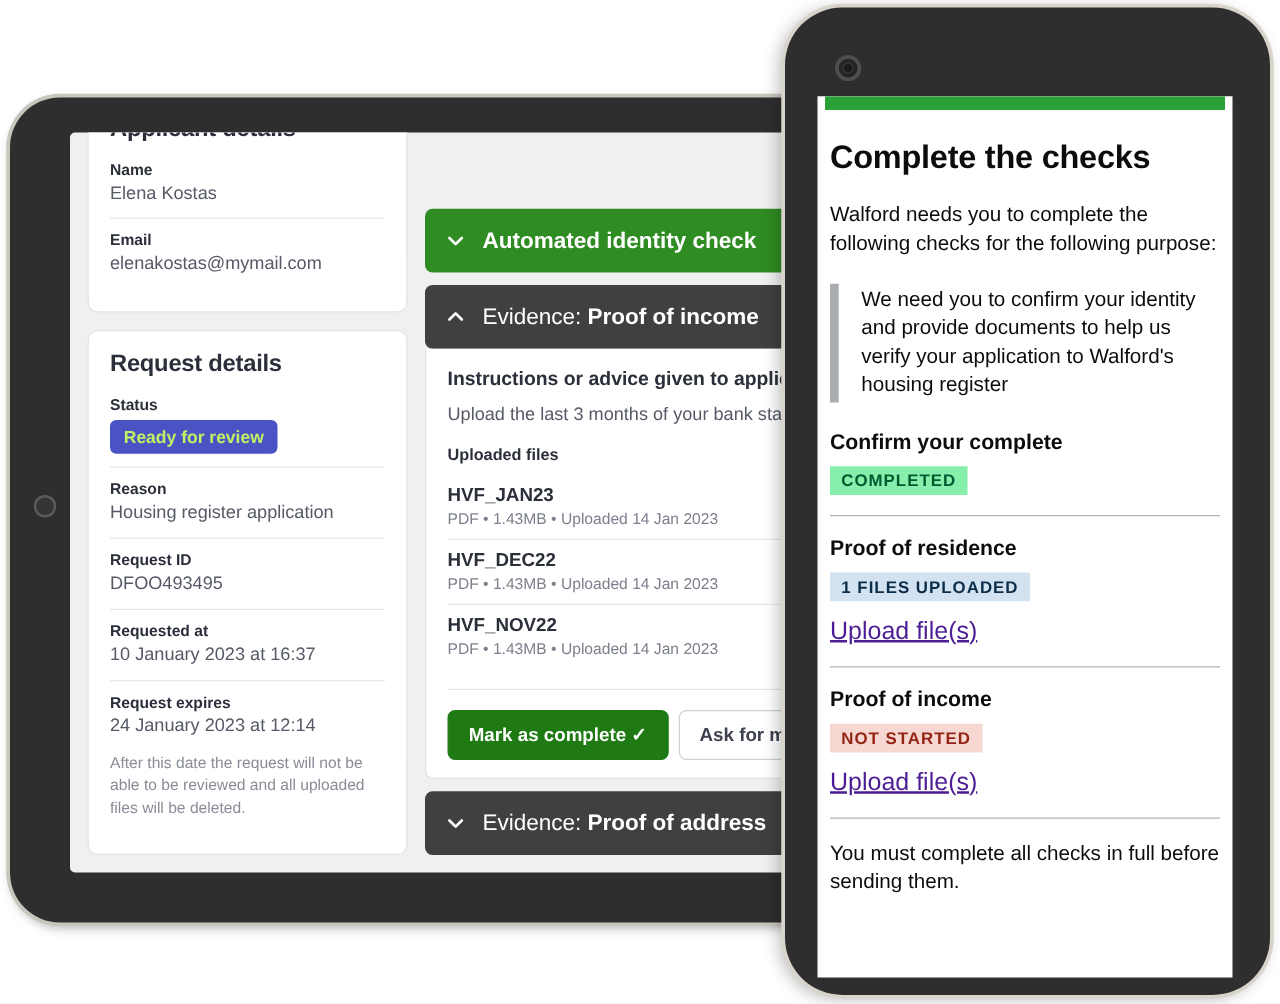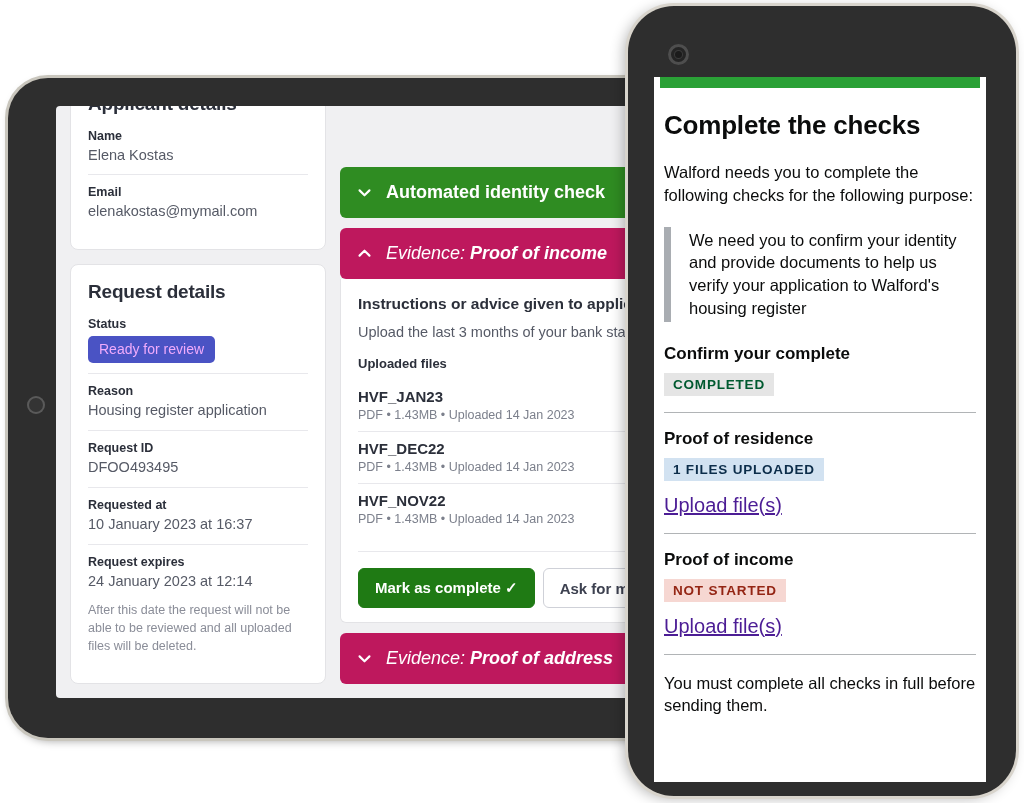--- a/index.html
+++ b/index.html
@@ -106,42 +106,42 @@
   }
   .field-note {
     font-size: 12.5px;
     color: #8a8d98;
     line-height: 1.45;
     margin-top: 10px;
   }
   .status-badge {
     display: inline-block;
     background: #4a53c4;
-    color: #f0abfc;
+    color: #bef264;
     font-size: 14px;
-    font-weight: 400;
+    font-weight: 700;
     padding: 5px 11px 6px 11px;
     border-radius: 5px;
     margin-top: 2px;
   }
 
   
   .acc-head {
     display: flex;
     align-items: center;
     gap: 13px;
     color: #ffffff;
     border-radius: 6px;
     padding: 15px 16px;
     font-size: 18px;
     box-sizing: border-box;
     min-width: 360px;
   }
   .acc-head.green { background: #2f8c22; font-weight: 700; }
-  .acc-head.blue  { background: #be185d; font-style: italic; }
+  .acc-head.blue  { background: #404040; }
   .acc-head .chev {
     width: 17px; height: 17px;
     flex: 0 0 17px;
     display: block;
   }
   .acc-title { white-space: nowrap; }
   .acc-title .strong { font-weight: 700; }
   .acc-title .light { font-weight: 400; }
 
   .acc-body {
@@ -293,21 +293,21 @@
     color: #0b0c0c;
     margin-bottom: 9px;
   }
   .tag {
     display: inline-block;
     font-size: 13.5px;
     font-weight: 700;
     letter-spacing: 0.8px;
     padding: 4px 9px 4px 9px;
   }
-  .tag-green { background: #e5e5e5; color: #005a30; }
+  .tag-green { background: #86efac; color: #005a30; }
   .tag-blue  { background: #d2e2f1; color: #0c2d4a; }
   .tag-red   { background: #f6d7d2; color: #942514; }
   .upload-link {
     display: inline-block;
     margin-top: 13px;
     font-size: 20px;
     color: #4c1d95;
     text-decoration: underline;
   }
   .footer-note {

